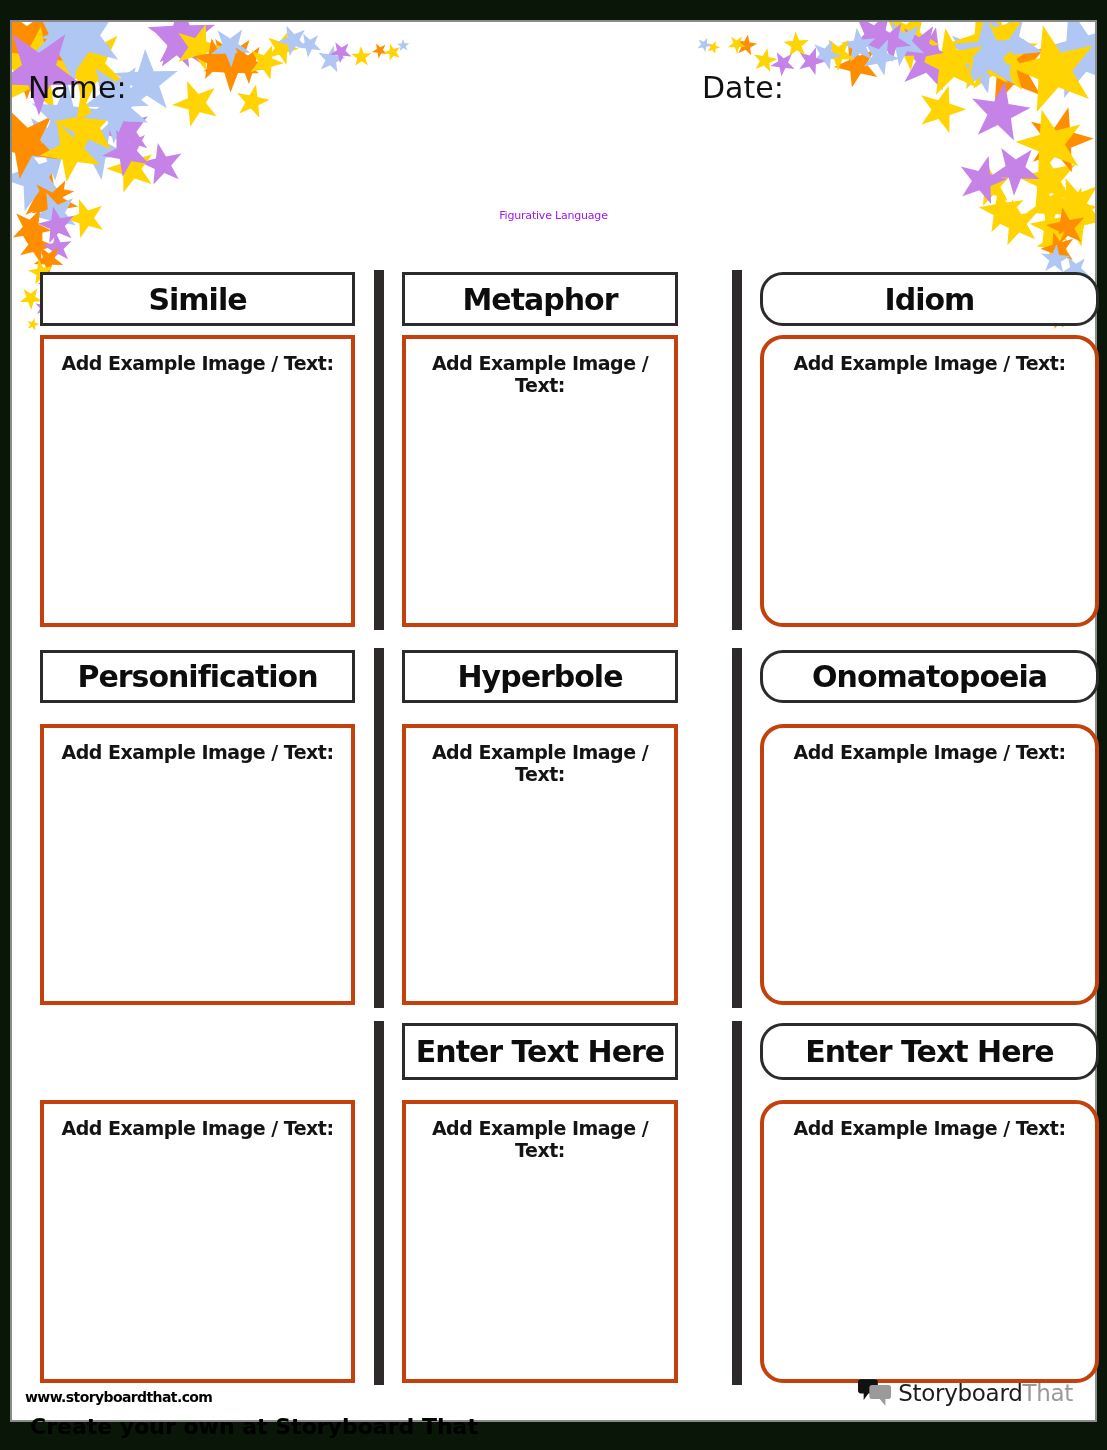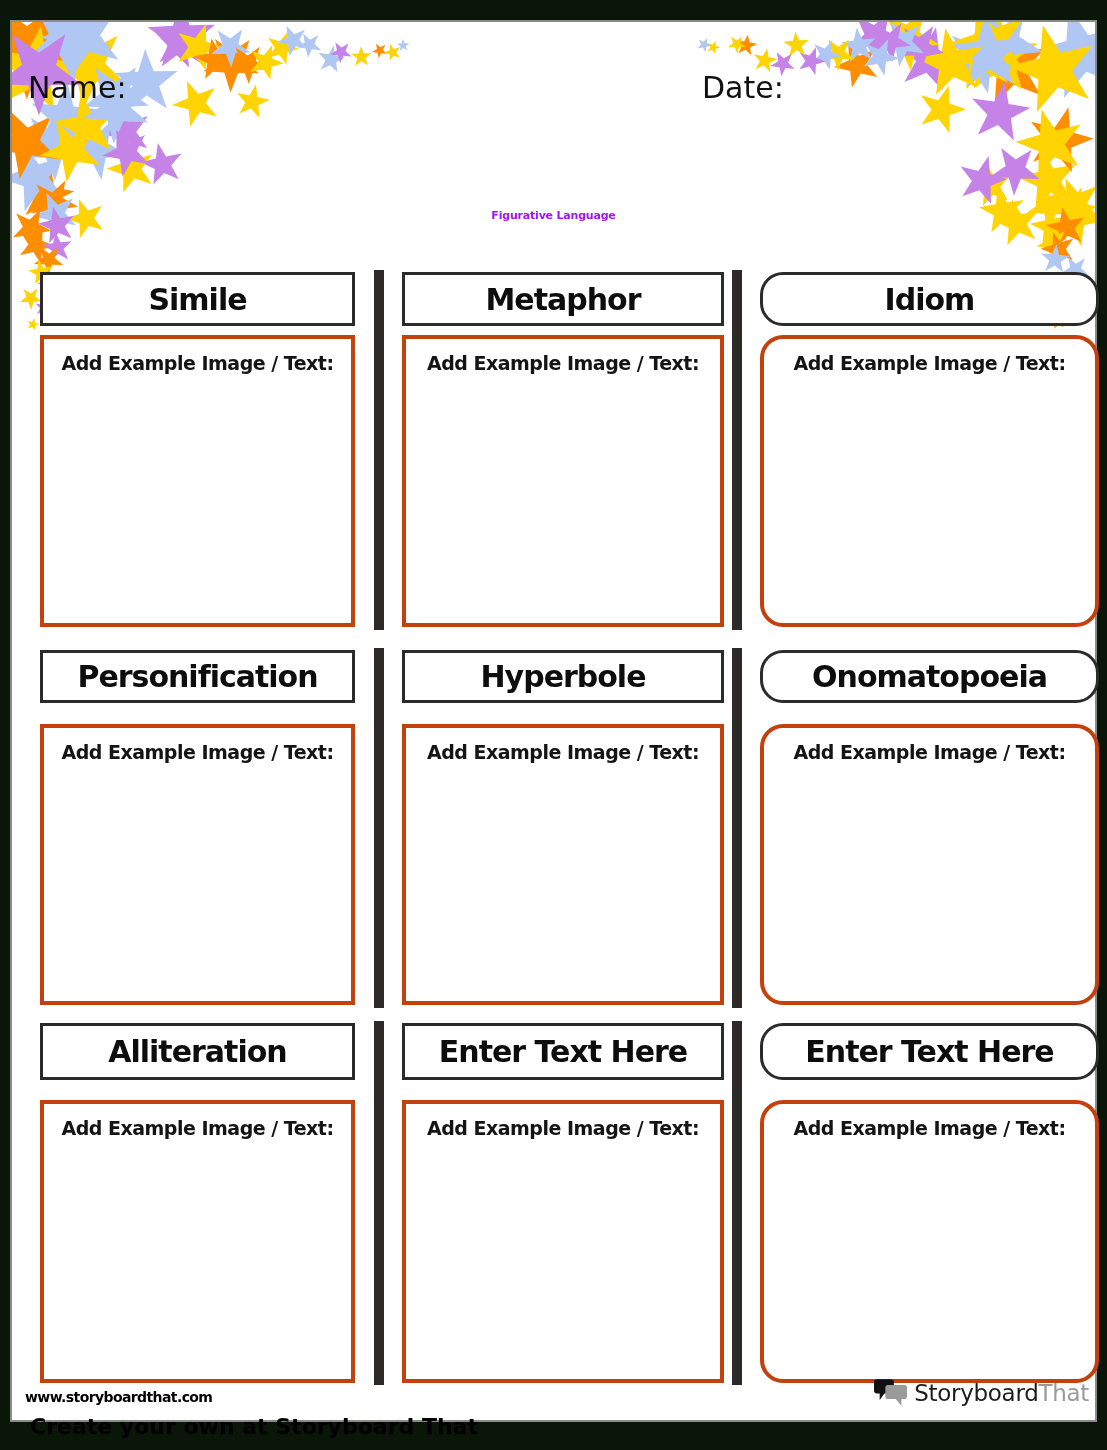--- a/index.html
+++ b/index.html
@@ -15,46 +15,46 @@
   .stars{position:absolute;top:0;width:400px;height:312px;z-index:1;overflow:hidden;}
   .stars.tl{left:0;}
   .stars.tr{right:0;}
   .name-label,.date-label{
     position:absolute;top:48px;z-index:3;font-size:30px;color:#111;
   }
   .name-label{left:16px;}
   .date-label{left:690px;}
   .ws-title{
     position:absolute;top:187px;left:0;width:100%;text-align:center;z-index:2;
-    font-size:11px;font-weight:bold;letter-spacing:-0.2px;
+    font-size:11px;font-weight:normal;letter-spacing:-0.2px;
     color:var(--title-purple,#A016F0);
   }
   .cell{position:absolute;background:#fff;z-index:2;box-sizing:border-box;}
   .hdr{
     border:3px solid var(--box-border,#2B2B2B);
     display:flex;align-items:center;justify-content:center;
     font-weight:bold;font-size:30px;letter-spacing:-1px;color:#0d0d0d;
   }
   .bodybox{
     border:4px solid #c2410c;text-align:center;padding-top:13px;
     font-weight:bold;font-size:19px;letter-spacing:-0.5px;color:#141414;
   }
-  .c1{left:28px;width:315px;} .c2{left:390px;width:322px;justify-content:center;} .c3{left:748px;width:339px;border-radius:23px;}
+  .c1{left:28px;width:315px;} .c2{left:390px;width:276px;justify-content:center;} .c3{left:748px;width:339px;border-radius:23px;}
   .r1h{top:250px;height:54px;} .r1c{top:313px;height:292px;}
   .r2h{top:628px;height:53px;} .r2c{top:702px;height:281px;}
   .r3h{top:1001px;height:57px;} .r3c{top:1078px;height:283px;}
   .vbar{position:absolute;width:10px;background:#2e2a2a;z-index:2;}
   .b1{left:362px;} .b2{left:720px;}
   .r1b{top:248px;height:360px;} .r2b{top:626px;height:360px;} .r3b{top:999px;height:364px;}
   .footer-url{
     position:absolute;left:13px;top:1367px;z-index:3;
     font-size:14px;font-weight:bold;letter-spacing:-0.6px;color:#000;
   }
   .logo{
-    position:absolute;right:6px;top:1356px;z-index:3;
+    position:absolute;right:22px;top:1356px;z-index:3;
     display:flex;align-items:center;gap:6px;
   }
   .logo-text{font-size:23px;letter-spacing:-0.3px;}
   .logo-part1{color:#1c1c1c;}
   .logo-part2{color:var(--logo-gray,#9A9A9A);}
   .band-tagline{
     position:absolute;left:30px;top:1414px;z-index:1;
     font-size:22px;font-weight:bold;color:#000;
   }
   .defs-hidden{position:absolute;width:0;height:0;}
@@ -211,23 +211,20 @@
     </div>
   <div class="cell hdr c3 r2h">
       <span>Onomatopoeia</span>
     </div>
   <div class="cell bodybox c1 r2c"><span>Add Example Image / Text:</span></div>
   <div class="cell bodybox c2 r2c"><span>Add Example Image / Text:</span></div>
   <div class="cell bodybox c3 r2c"><span>Add Example Image / Text:</span></div>
   <div class="vbar b1 r2b"></div>
   <div class="vbar b2 r2b"></div>
 
-  <div class="cell hdr c1 r3h">
-      <span>Alliteration</span>
-    </div>
   <div class="cell hdr c2 r3h">
       <span>Enter Text Here</span>
     </div>
   <div class="cell hdr c3 r3h">
       <span>Enter Text Here</span>
     </div>
   <div class="cell bodybox c1 r3c"><span>Add Example Image / Text:</span></div>
   <div class="cell bodybox c2 r3c"><span>Add Example Image / Text:</span></div>
   <div class="cell bodybox c3 r3c"><span>Add Example Image / Text:</span></div>
   <div class="vbar b1 r3b"></div>

